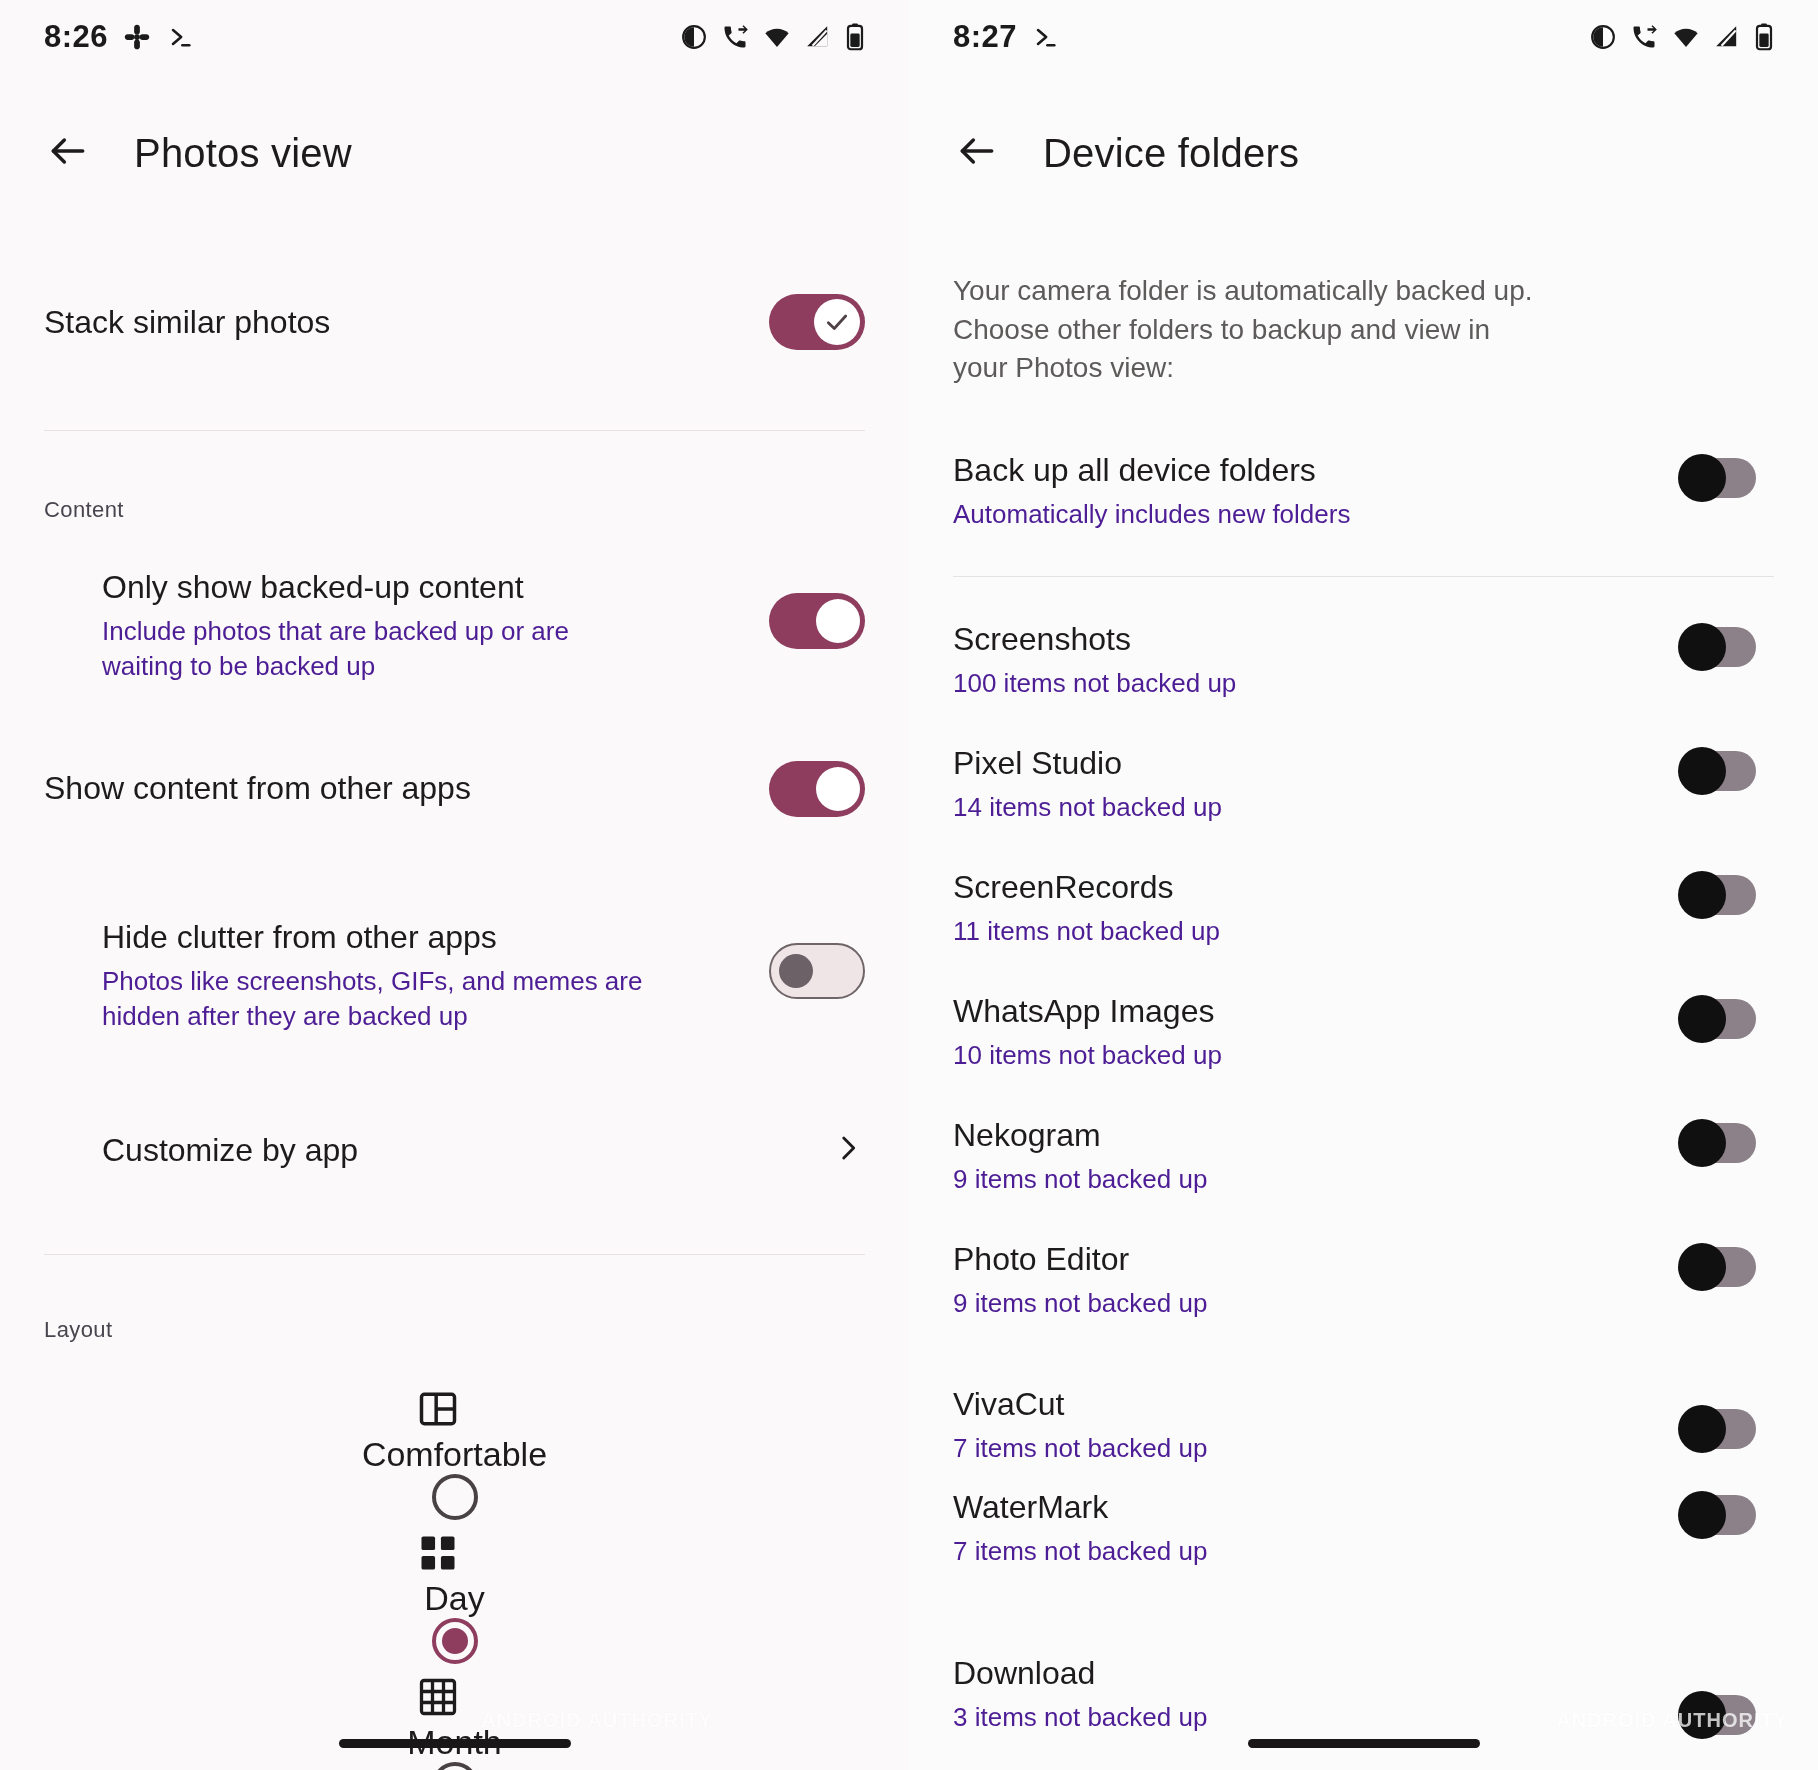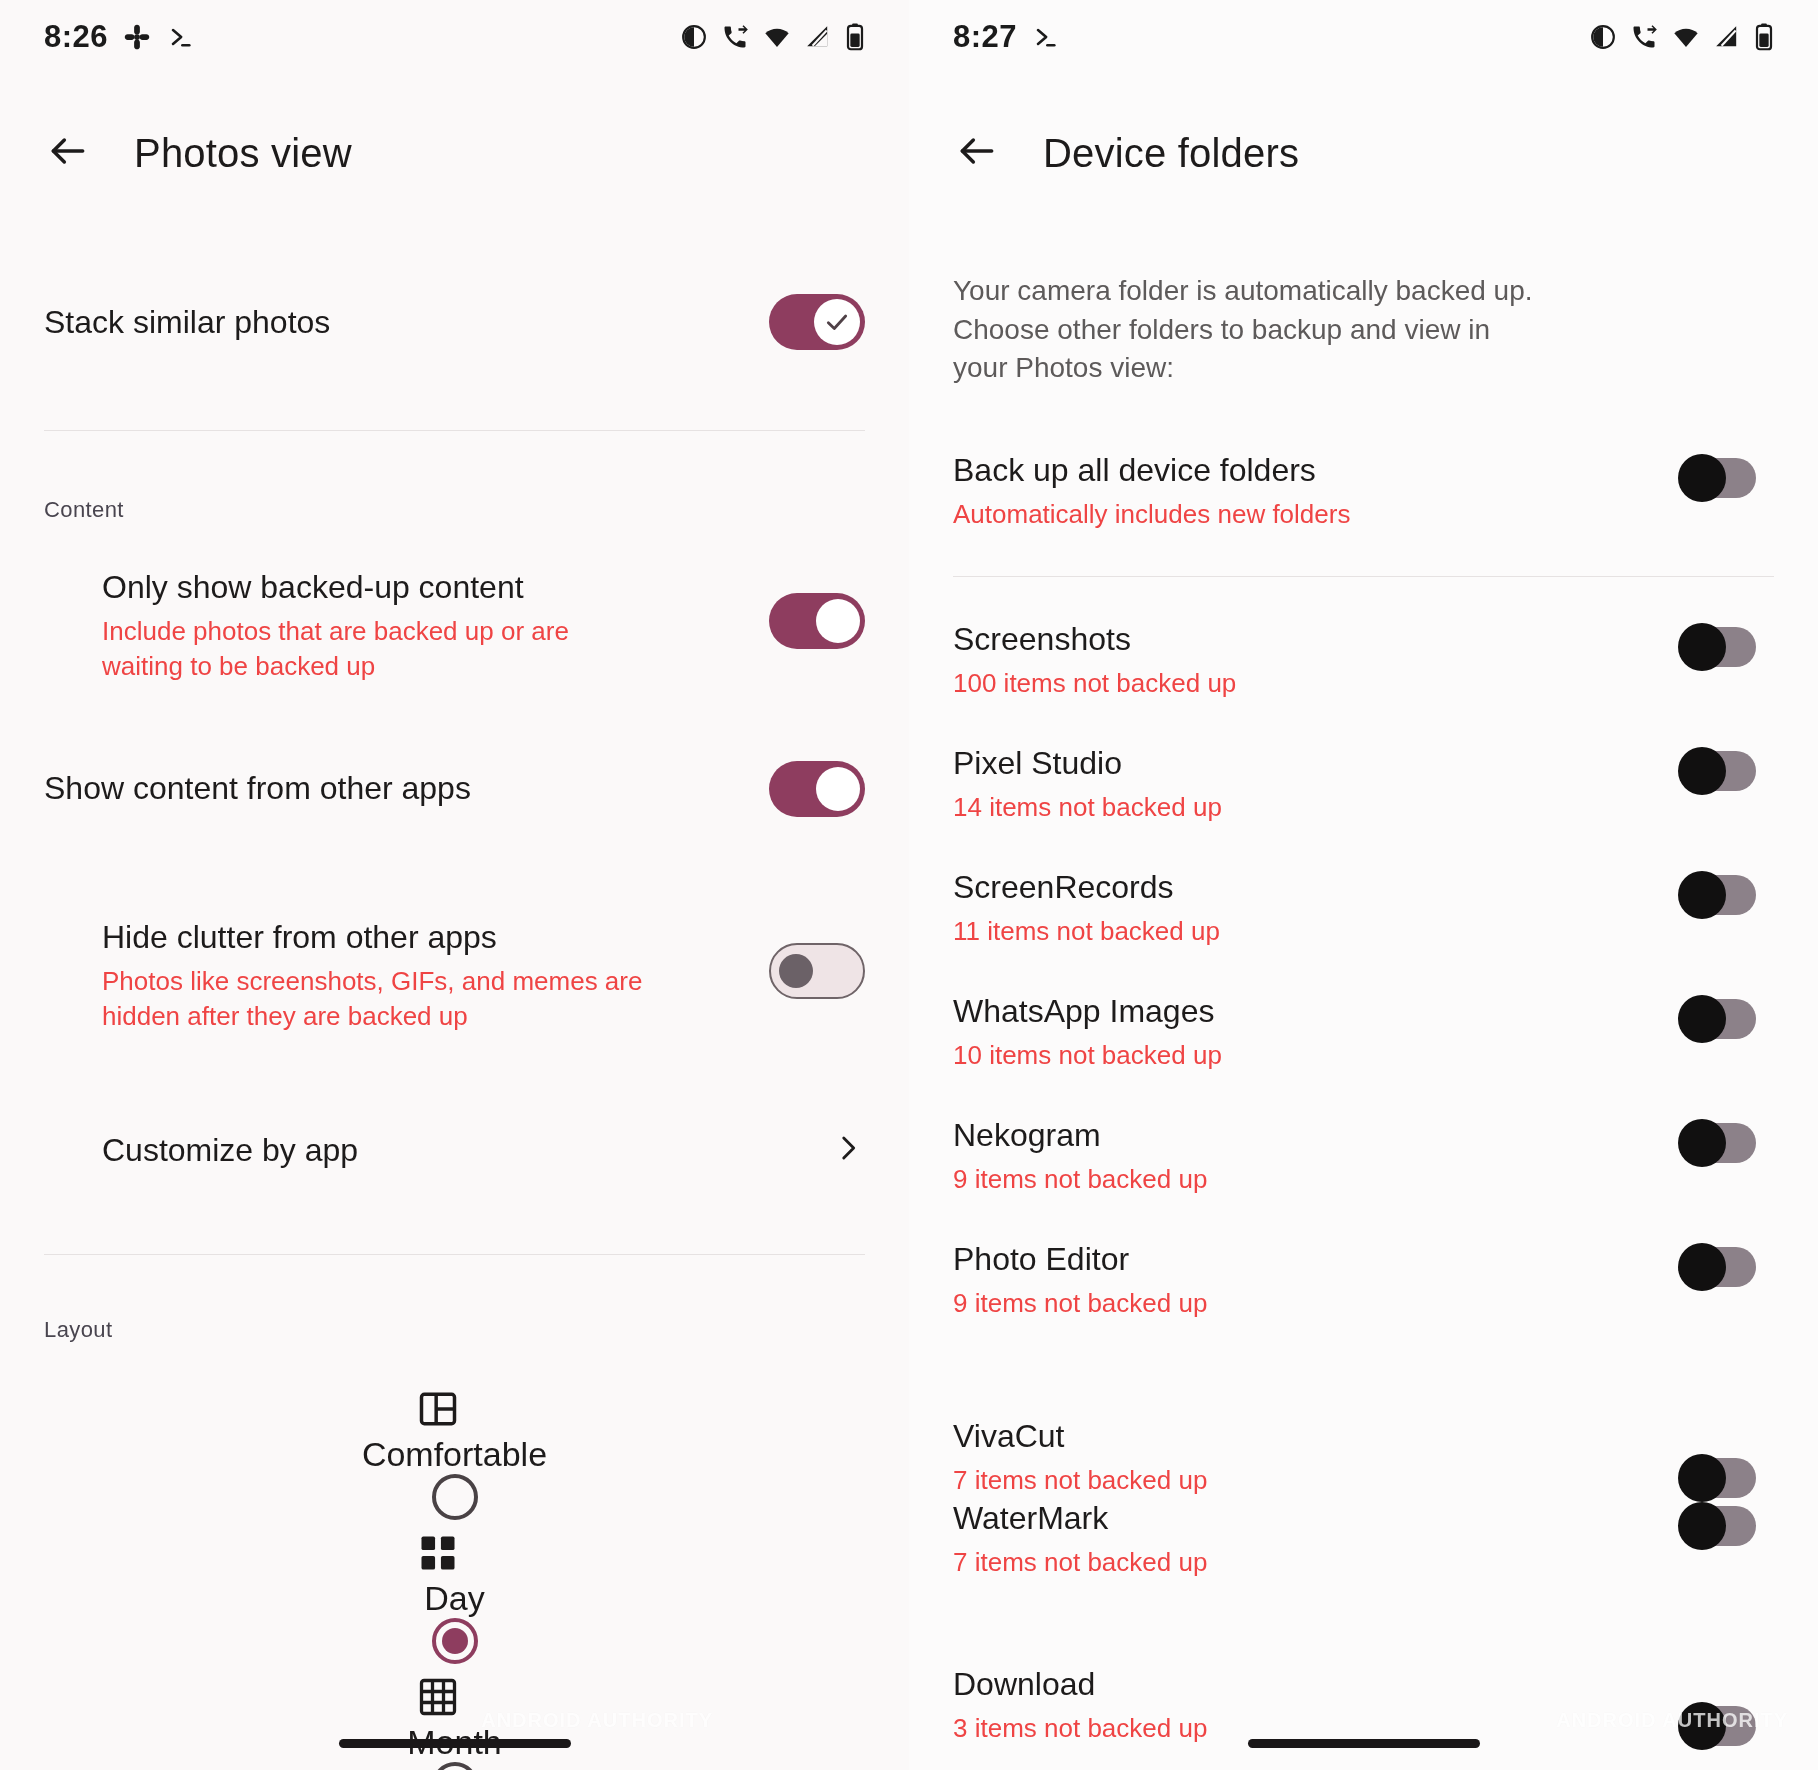--- a/index.html
+++ b/index.html
@@ -50,21 +50,21 @@
   
   .row {
     display: flex;
     align-items: center;
     justify-content: space-between;
     padding: 0 44px 0 44px;
   }
   .row-text { flex: 1; min-width: 0; padding-right: 24px; }
   .row-title { font-size: 32px; color: #1d1b1b; line-height: 1.28; }
   .row-sub {
-    font-size: 26px; color: #ef4444; line-height: 1.36; margin-top: 6px;
+    font-size: 26px; color: #4c1d95; line-height: 1.36; margin-top: 6px;
   }
   .divider { height: 1px; background: #e6e2e2; margin: 0 44px; }
 
   
   .section-label {
     font-size: 22px; color: #49454f; letter-spacing: .4px;
     padding: 0 44px;
   }
 
   
@@ -462,21 +462,21 @@
           <div class="row-title">Photo Editor</div>
           <div class="row-sub">9 items not backed up</div>
         </div>
         <div class="sw" style="margin-top:8px; margin-right:18px;">
           <div class="sw-dark">
               <div class="knob"></div>
             </div>
         </div>
       </div>
 
-      <div class="row" style="align-items:flex-end; height:124px;margin-top:11px;">
+      <div class="row" style="align-items:center; height:124px;">
         <div class="row-text">
           <div class="row-title">VivaCut</div>
           <div class="row-sub">7 items not backed up</div>
         </div>
         <div class="sw" style="margin-top:8px; margin-right:18px;">
           <div class="sw-dark">
               <div class="knob"></div>
             </div>
         </div>
       </div>

